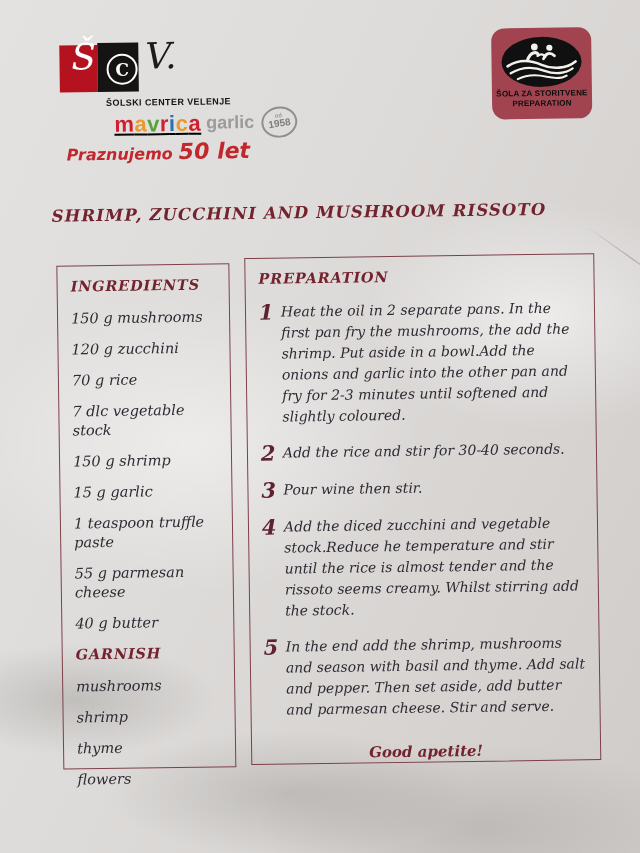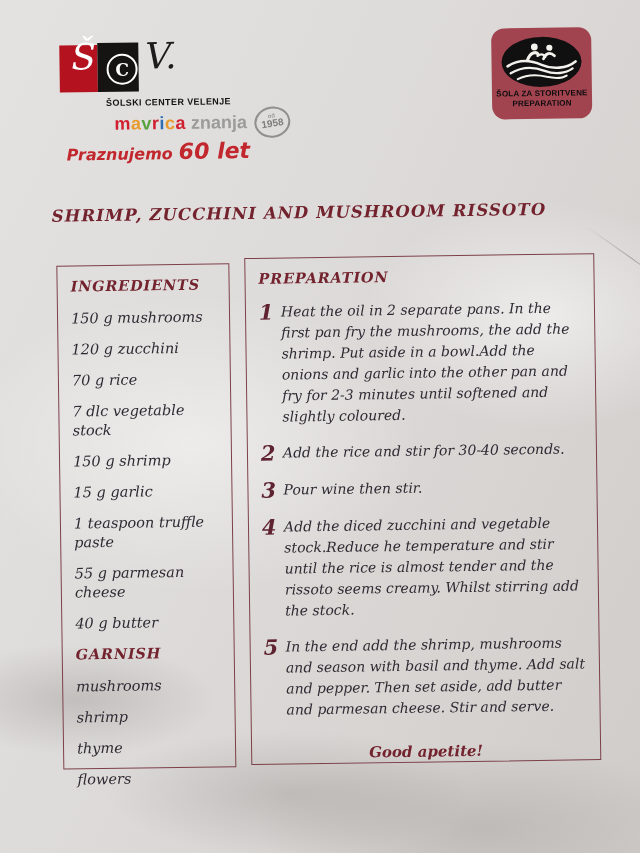--- a/index.html
+++ b/index.html
@@ -25,21 +25,21 @@
   .sq-black{width:41px;height:49px;background:#161412;}
   .mono{position:absolute;font-style:italic;}
   .mono-s{left:12px;top:-7px;font-size:36px;color:#fff;}
   .mono-c{left:47px;top:11px;width:27px;height:27px;border:2.5px solid #fff;border-radius:50%;
     display:flex;align-items:center;justify-content:center;color:#fff;
     font-style:normal;font-weight:bold;font-size:17px;}
   .mono-v{left:86px;top:-7px;font-size:36px;color:#1d1b1b;}
   .school-name{margin:3px 0 0 46px;font-family:"Liberation Sans",sans-serif;font-weight:bold;
     font-size:9px;letter-spacing:0.4px;color:#131313;}
   .mavrica-row{margin:1px 0 0 54px;display:flex;align-items:center;}
-  .mavrica{font-family:"Liberation Sans",sans-serif;font-weight:bold;font-size:18px;letter-spacing:0.5px;}
+  .mavrica{font-family:"Liberation Sans",sans-serif;font-weight:bold;font-size:22px;letter-spacing:0.5px;text-decoration:underline;}
   .znanja{color:#9b9b9b;margin-left:5px;font-family:"Liberation Sans",sans-serif;font-weight:bold;font-size:18px;}
   .badge{margin-left:7px;width:32px;height:27px;border:2px solid #8f8f8f;border-radius:50%;
     color:#7d7d7d;text-align:center;transform:rotate(-8deg);font-family:"Liberation Sans",sans-serif;flex:none;}
   .badge .od{font-size:6px;line-height:6px;display:block;margin-top:4px;}
   .badge .year{font-size:10px;font-weight:bold;line-height:10px;display:block;}
   .anniversary{margin:0 0 0 6px;color:#c1272d;font-family:"DejaVu Sans",sans-serif;
     font-style:italic;font-weight:bold;display:flex;align-items:baseline;}
   .ann-prefix{font-size:16px;}
   .ann-suffix{font-size:22px;margin-left:6px;}
   
@@ -74,29 +74,29 @@
     <div class="squares">
       <div class="sq-red"></div>
       <div class="sq-black"></div>
       <span class="mono mono-s">Š</span>
       <span class="mono mono-c">C</span>
       <span class="mono mono-v">V.</span>
     </div>
     <div class="school-name">ŠOLSKI CENTER VELENJE</div>
     <div class="mavrica-row">
       <span class="mavrica"><span style="color: rgb(208, 31, 46);">m</span><span style="color: rgb(232, 155, 44);">a</span><span style="color: rgb(88, 161, 63);">v</span><span style="color: rgb(208, 31, 46);">r</span><span style="color: rgb(47, 109, 181);">i</span><span style="color: rgb(232, 155, 44);">c</span><span style="color: rgb(208, 31, 46);">a</span></span>
-      <span class="znanja">znanja</span>
+      <span class="znanja">garlic</span>
       <span class="badge">
         <span class="od">od</span>
         <span class="year">1958</span>
       </span>
     </div>
     <div class="anniversary">
       <span class="ann-prefix">Praznujemo</span>
-      <span class="ann-suffix">60 let</span>
+      <span class="ann-suffix">50 let</span>
     </div>
   </div>
 
   <div id="logo-right">
     <svg width="82" height="52" viewBox="0 0 82 52">
       <ellipse cx="41" cy="26" rx="40" ry="25" fill="#101010"></ellipse>
       <circle cx="34" cy="11" r="3.4" fill="#f3f1ec"></circle>
       <circle cx="49" cy="12" r="3.1" fill="#f3f1ec"></circle>
       <path d="M27 24 C30 16,36 15,38 19" stroke="#f3f1ec" stroke-width="3" fill="none" stroke-linecap="round"></path>
       <path d="M43 23 C45 17,50 16,54 20" stroke="#f3f1ec" stroke-width="2.8" fill="none" stroke-linecap="round"></path>

